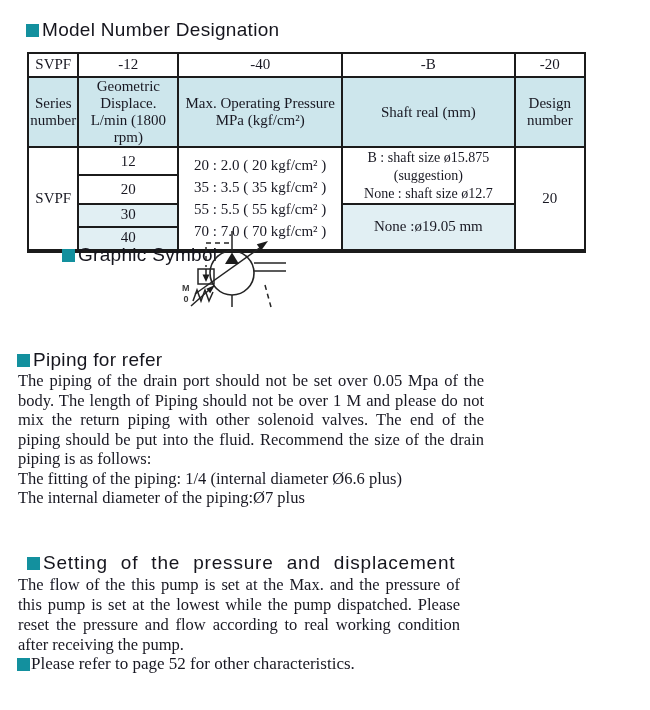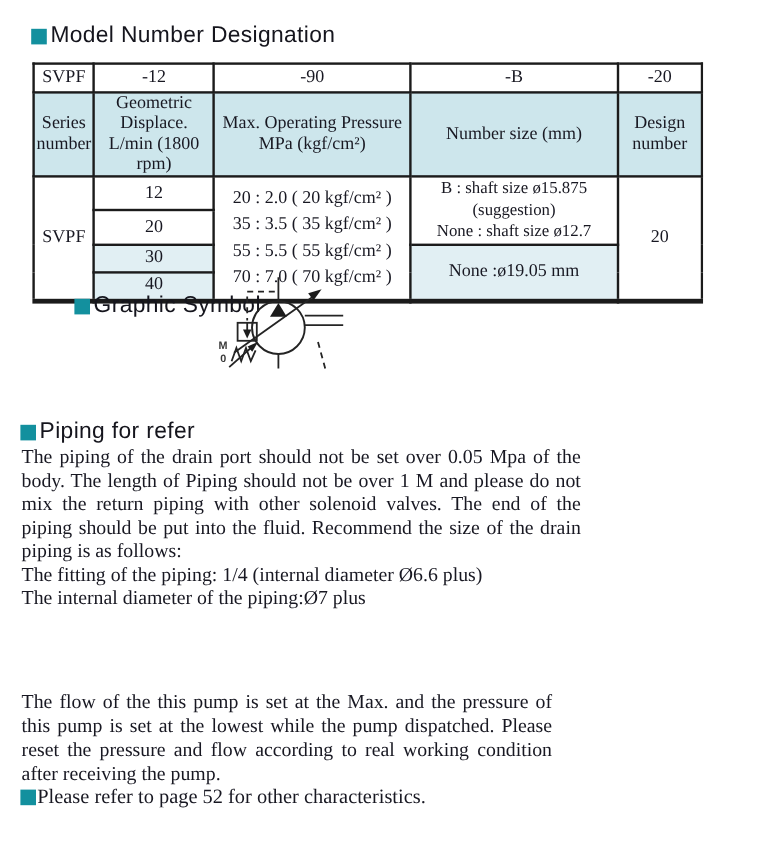--- a/index.html
+++ b/index.html
@@ -60,39 +60,39 @@
       <col style="width:51px">
         <col style="width:107px">
         <col style="width:185px">
         <col style="width:192px">
         <col style="width:75px">
     </colgroup>
     <tbody>
       <tr class="code-row">
         <td>SVPF</td>
         <td>-12</td>
-        <td>-90</td>
+        <td>-40</td>
         <td>-B</td>
         <td>-20</td>
       </tr>
       <tr class="head-row">
         <td>
           <div>Series</div>
           <div>number</div>
         </td>
         <td>
           <div>Geometric Displace.</div>
           <div>L/min (1800 rpm)</div>
         </td>
         <td>
           <div>Max. Operating Pressure</div>
           <div>MPa (kgf/cm²)</div>
         </td>
         <td>
-          <div>Number size (mm)</div>
+          <div>Shaft real (mm)</div>
         </td>
         <td>
           <div>Design</div>
           <div>number</div>
         </td>
       </tr>
       <tr class="body-row">
         <td rowspan="4">SVPF</td>
         <td>12</td>
         <td rowspan="4" class="pressure-cell">
@@ -155,20 +155,24 @@
   <div class="heading" style="left:17px;top:349px;">
     <span class="sq"></span>
     <span>Piping for refer</span>
   </div>
   <div class="textblock para1">
     <div class="just">The piping of the drain port should not be set over 0.05 Mpa of the body.  The length of Piping should not be over 1 M and please do not mix the return piping with other solenoid valves.  The end of the piping should be put into the fluid.  Recommend the size of the drain piping is as follows:</div>
     <div class="plainline">The fitting of the piping: 1/4 (internal diameter Ø6.6 plus)</div>
     <div class="plainline">The internal diameter of the piping:Ø7 plus</div>
   </div>
 
+  <div class="heading spread" style="left:27px;top:552px;">
+    <span class="sq"></span>
+    <span>Setting of the pressure and displacement</span>
+  </div>
   <div class="textblock para2 just">The flow of the this pump is set at the Max. and the pressure of this pump is set at the lowest while the pump dispatched.  Please reset the pressure and flow according to real working condition after receiving the pump.</div>
 
   <div class="heading refer" style="left:17px;top:654px;">
     <span class="sq"></span>
     <span>Please refer to page 52 for other characteristics.</span>
   </div>
 
 </div>
 
 </body></html>

